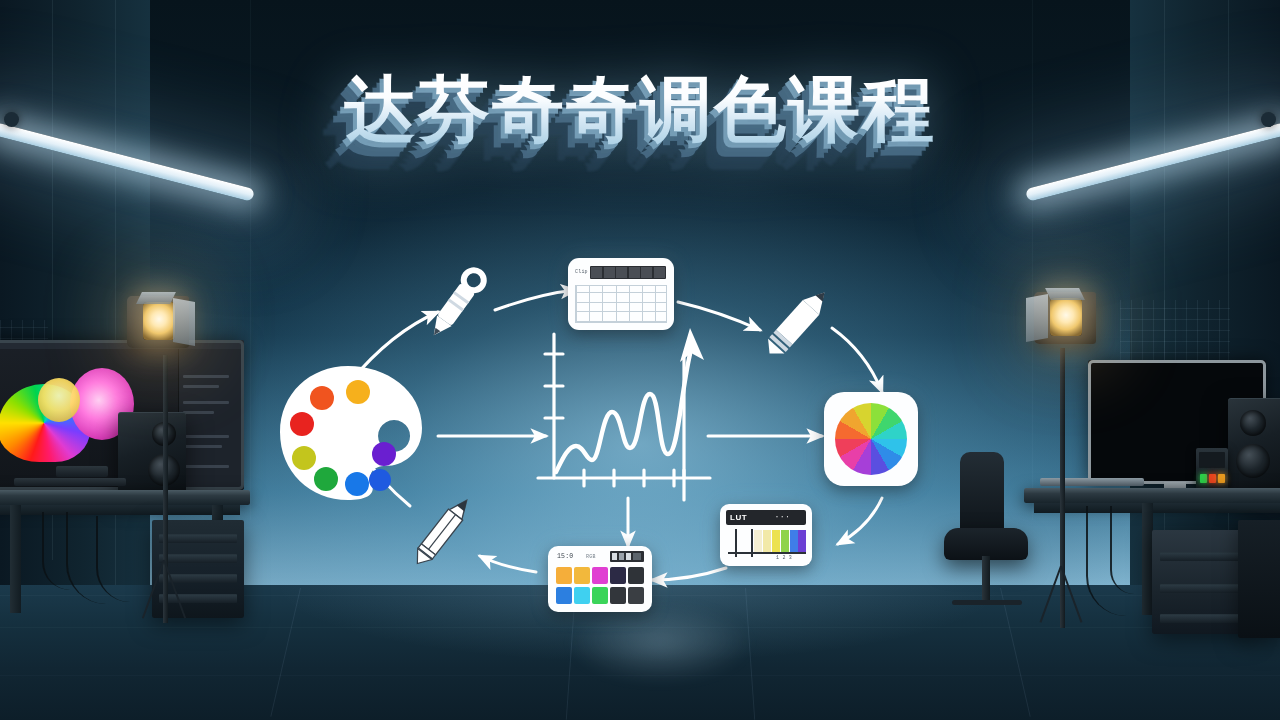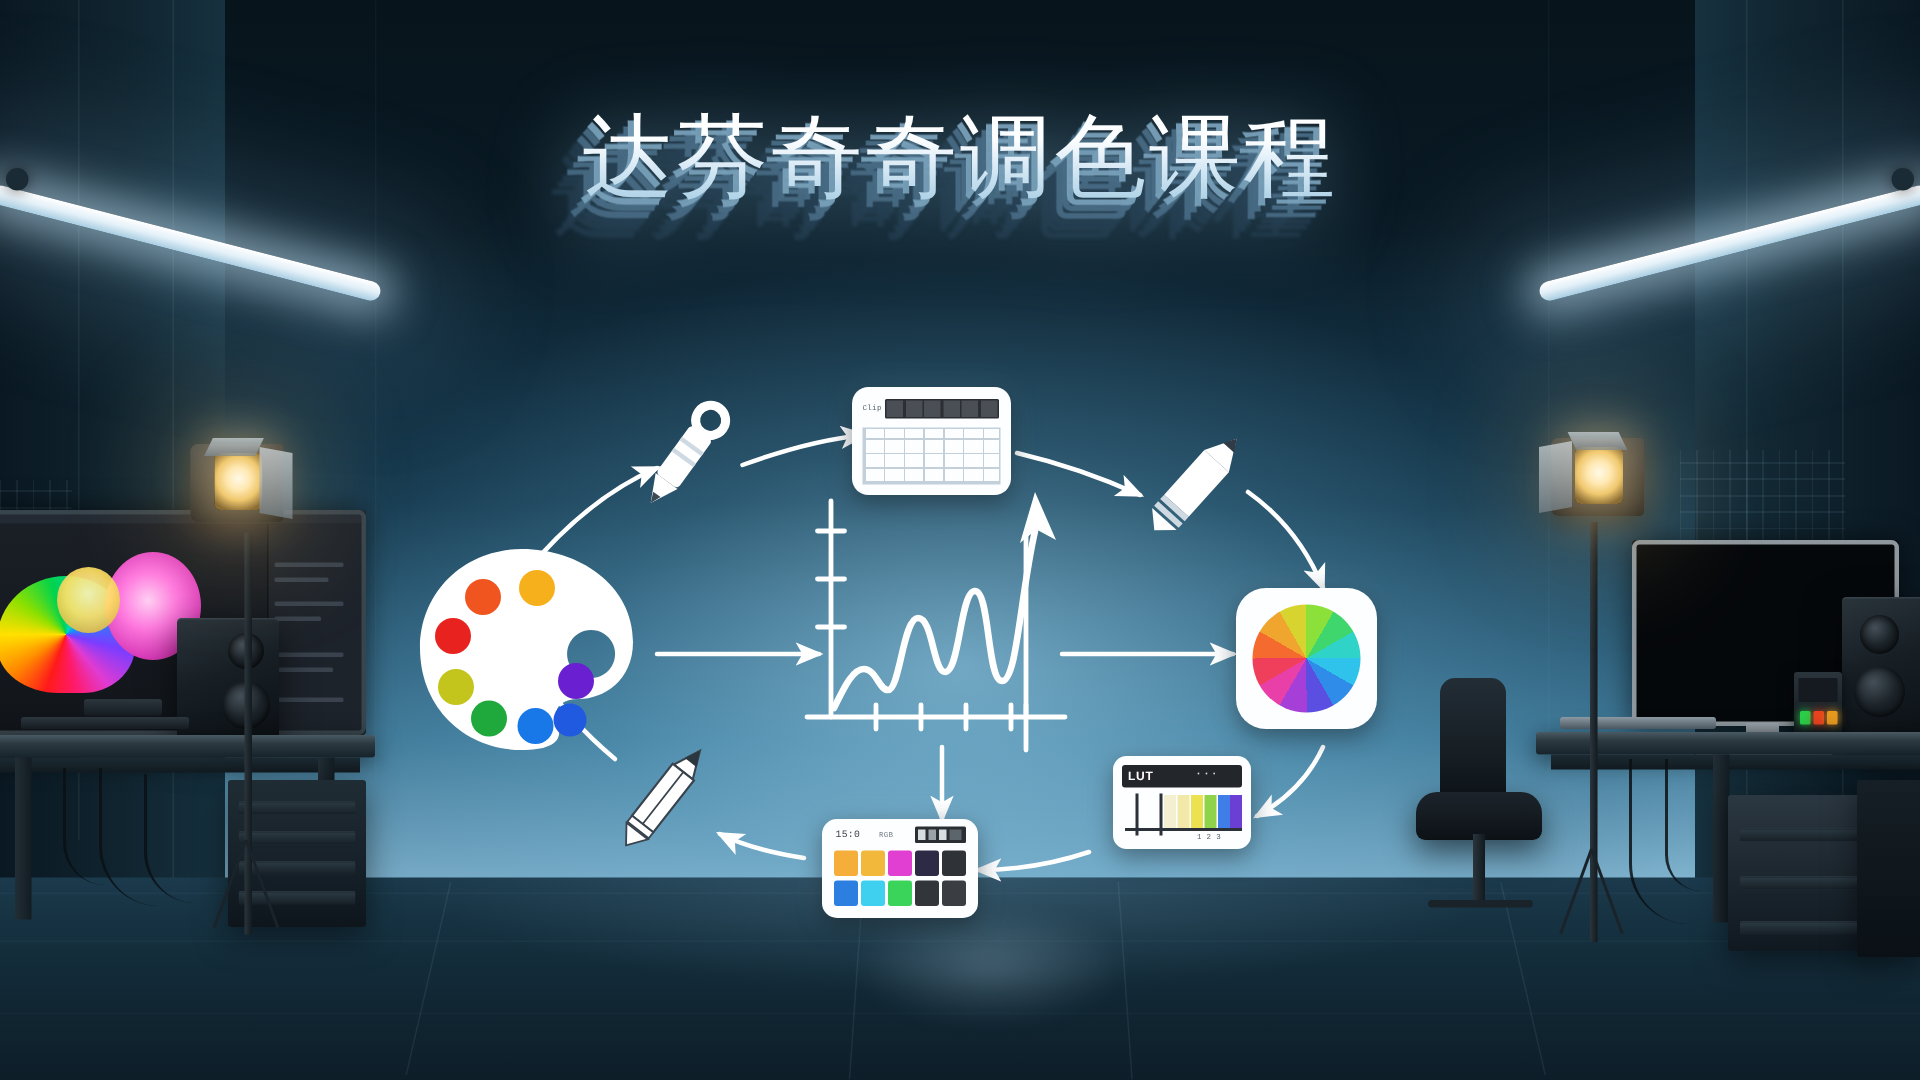--- a/index.html
+++ b/index.html
@@ -149,21 +149,21 @@
     filter:blur(.4px); }
   .gamut-b { position:absolute; border-radius:50%;
     background:radial-gradient(circle at 45% 45%, #ffd0f5 0%, #ff7ae0 35%, #d93bb8 72%, #8c1f74 100%); }
   .gamut-c { position:absolute; border-radius:50%;
     background:radial-gradient(circle at 50% 40%, #fff3b0 0%, #ffe066 45%, #c9a832 100%); }
 
   
   .title-wrap { position:absolute; left:0; right:0; top:72px; text-align:center; }
   .title {
     display:inline-block;
-    font-size:61px; line-height:1.05; font-weight:normal;
+    font-size:72px; line-height:1.05; font-weight:bold;
     letter-spacing:2px;
     background:linear-gradient(180deg,#ffffff 0%,#fbfdff 34%,#d7e9f5 62%,#a9cfe4 100%);
     -webkit-background-clip:text; background-clip:text; color:transparent;
     -webkit-text-fill-color:transparent;
     filter:
       drop-shadow(-4px 5px 0 rgba(120,160,185,.95))
       drop-shadow(-7px 9px 0 rgba(78,114,140,.85))
       drop-shadow(-10px 13px 1px rgba(42,68,90,.7))
       drop-shadow(0 0 26px rgba(150,210,240,.30));
   }
@@ -434,21 +434,21 @@
     </svg>
 
     <div class="card" style="left:564px;top:142px;width:94px;height:94px;border-radius:20px;">
       <div style="position:absolute;left:11px;top:11px;width:72px;height:72px;border-radius:50%;
         background:conic-gradient(
           #8ce03a 0deg 30deg, #3fd66e 30deg 60deg, #2fd3c8 60deg 90deg, #2fc2ea 90deg 120deg,
           #2f8ce8 120deg 150deg, #5a4fe0 150deg 180deg, #a63fd8 180deg 210deg, #e83fa8 210deg 240deg,
           #ef3f5a 240deg 270deg, #f56a2f 270deg 300deg, #f0a52f 300deg 330deg, #d7d42f 330deg 360deg);"></div>
     </div>
 
-    <div class="card" style="left:482px;top:254px;width:92px;height:62px;border-radius:9px;">
+    <div class="card" style="left:460px;top:254px;width:92px;height:62px;border-radius:9px;">
       <div class="lut-head" style="left:6px;top:6px;width:80px;height:15px;"></div>
       <div class="lut-txt" style="left:10px;top:9px;">LUT</div>
       <div class="lut-txt" style="left:56px;top:9px;font-size:7px;opacity:.85;">· · ·</div>
 
       <div class="bar" style="left:34px;top:26px;width:8px;height:22px;background:#f5efd2;"></div>
       <div class="bar" style="left:43px;top:26px;width:8px;height:22px;background:#f2e9a8;"></div>
       <div class="bar" style="left:52px;top:26px;width:8px;height:22px;background:#ece24f;"></div>
       <div class="bar" style="left:61px;top:26px;width:8px;height:22px;background:#8fd34a;"></div>
       <div class="bar" style="left:70px;top:26px;width:8px;height:22px;background:#3f7de8;"></div>
       <div class="bar" style="left:78px;top:26px;width:8px;height:22px;background:#6b3fd4;"></div>

